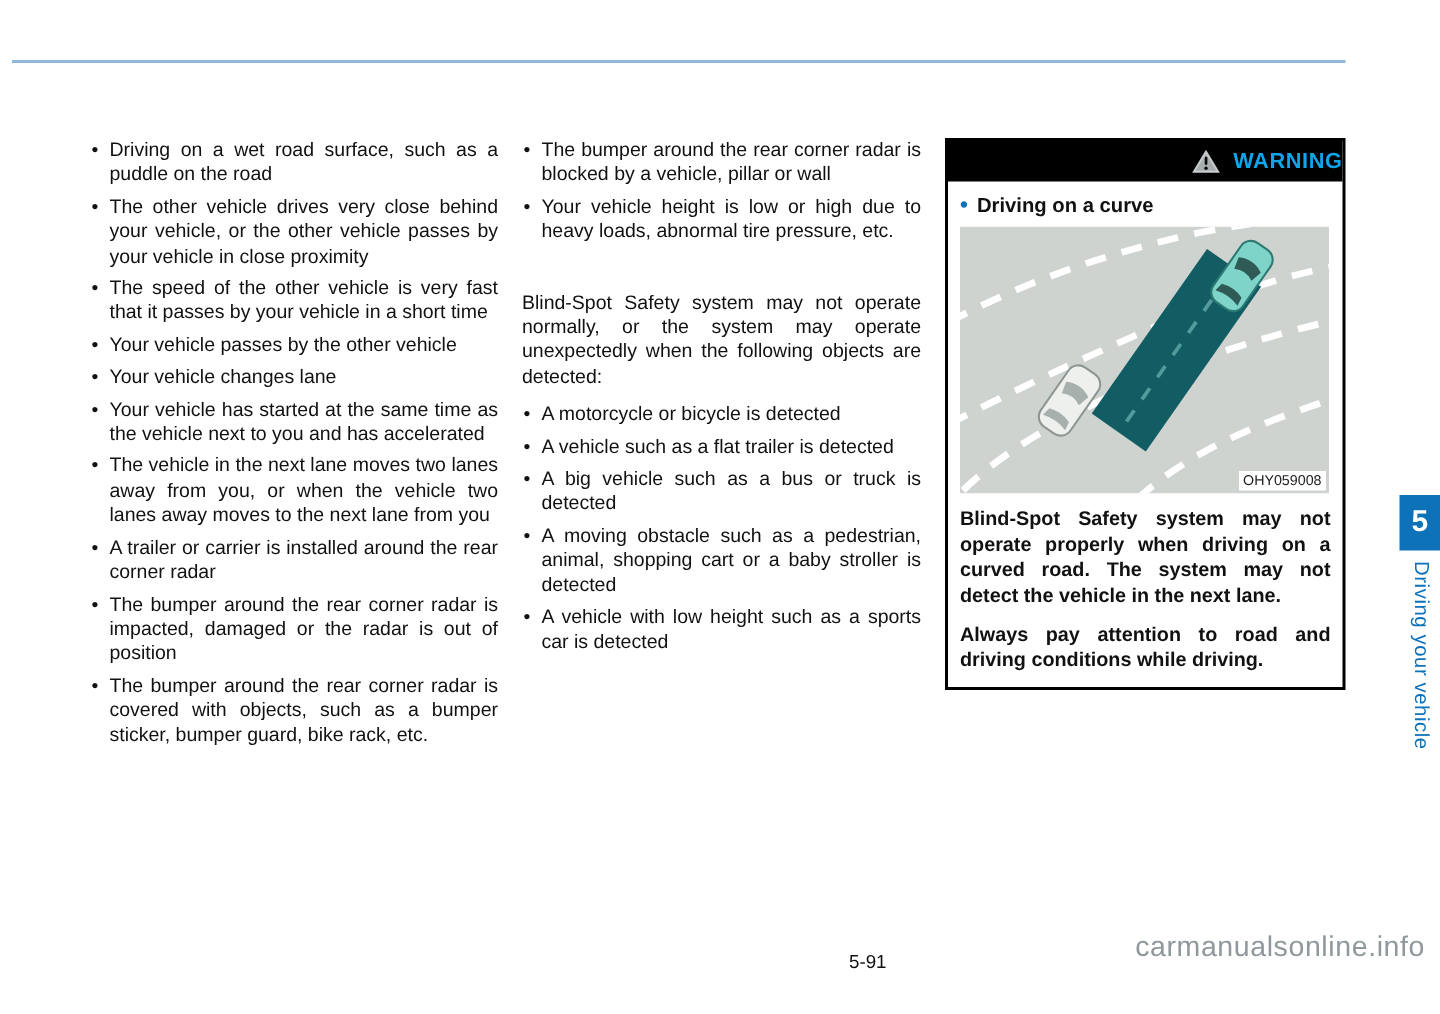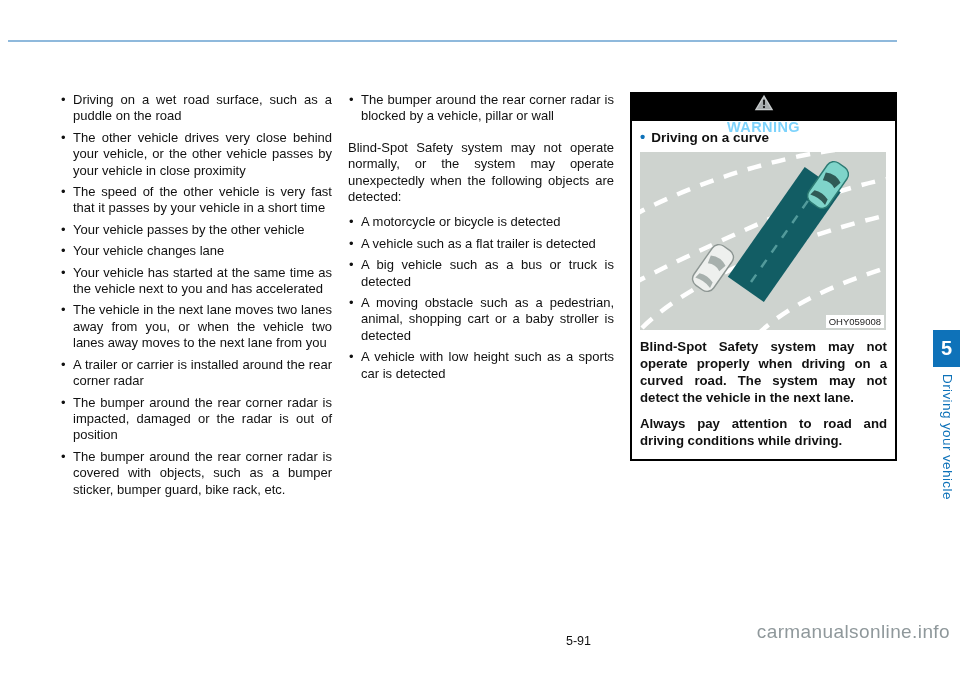--- a/index.html
+++ b/index.html
@@ -12,30 +12,30 @@
     background:var(--rule-blue,#8fb9dc);
   }
   .col { position:absolute; top:92px; font-size:13px; line-height:16.4px; }
   .col1 { left:60px; width:272px; }
   .col2 { left:348px; width:266px; }
   ul.bullets { list-style:none; margin:0; padding:0; }
   ul.bullets li {
     position:relative; padding-left:13px; margin:0 0 5px 0; text-align:justify;
   }
   ul.bullets li::before { content:"\2022"; position:absolute; left:1px; top:0; }
-  .para { margin:15px 0 9px; text-align:justify; }
+  .para { margin:31px 0 9px; text-align:justify; }
 
   .warning-box {
     position:absolute; left:630px; top:92px; width:267px;
     border:2px solid #000; background:#fff; box-sizing:border-box;
   }
   .warning-header {
-    height:27px; background:var(--warning-header-bg,#000); color:#7dd3fc;
-    display:flex; align-items:center; justify-content:flex-start; gap:8px;
-    font-weight:bold; font-size:14.5px; letter-spacing:.4px;flex-direction:column;
+    height:27px; background:var(--warning-header-bg,#000); color:#0ea5e9;
+    display:flex; align-items:center; justify-content:flex-end; gap:8px;
+    font-weight:bold; font-size:14.5px; letter-spacing:.4px;
   }
   .warning-icon { display:flex; align-items:center; }
   .warning-content { padding:6px 8px 8px; }
   .warning-topic {
     display:flex; gap:6px; align-items:baseline;
     font-weight:bold; font-size:13.5px; margin:2px 0 7px;
   }
   .blue-bullet { color:var(--accent-blue,#0e72b9); font-size:15px; line-height:1; }
   .illustration { position:relative; width:246px; height:178px; margin:0 0 8px;text-decoration:underline; }
   .illustration svg { display:block; }
@@ -83,20 +83,21 @@
         <li>The vehicle in the next lane moves two lanes away from you, or when the vehicle two lanes away moves to the next lane from you</li>
         <li>A trailer or carrier is installed around the rear corner radar</li>
         <li>The bumper around the rear corner radar is impacted, damaged or the radar is out of position</li>
         <li>The bumper around the rear corner radar is covered with objects, such as a bumper sticker, bumper guard, bike rack, etc.</li>
       </ul>
   </div>
 
   <div class="col col2">
     <ul class="bullets">
         <li>The bumper around the rear corner radar is blocked by a vehicle, pillar or wall</li>
+        <li>Your vehicle height is low or high due to heavy loads, abnormal tire pressure, etc.</li>
       </ul>
     <p class="para">Blind-Spot Safety system may not operate normally, or the system may operate unexpectedly when the following objects are detected:</p>
     <ul class="bullets">
         <li>A motorcycle or bicycle is detected</li>
         <li>A vehicle such as a flat trailer is detected</li>
         <li>A big vehicle such as a bus or truck is detected</li>
         <li>A moving obstacle such as a pedestrian, animal, shopping cart or a baby stroller is detected</li>
         <li>A vehicle with low height such as a sports car is detected</li>
       </ul>
   </div>

